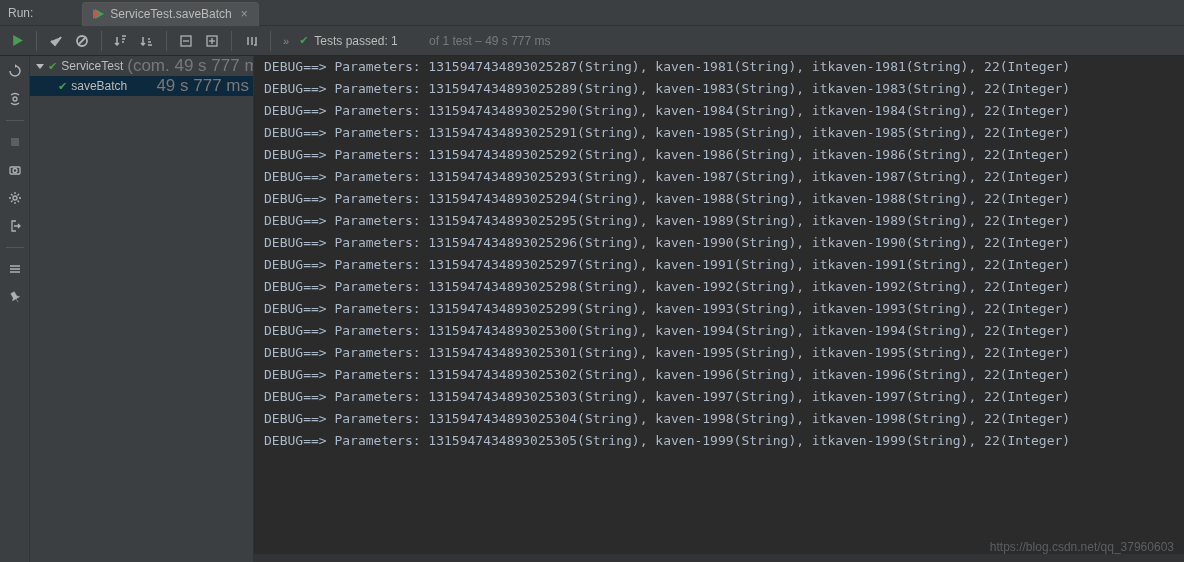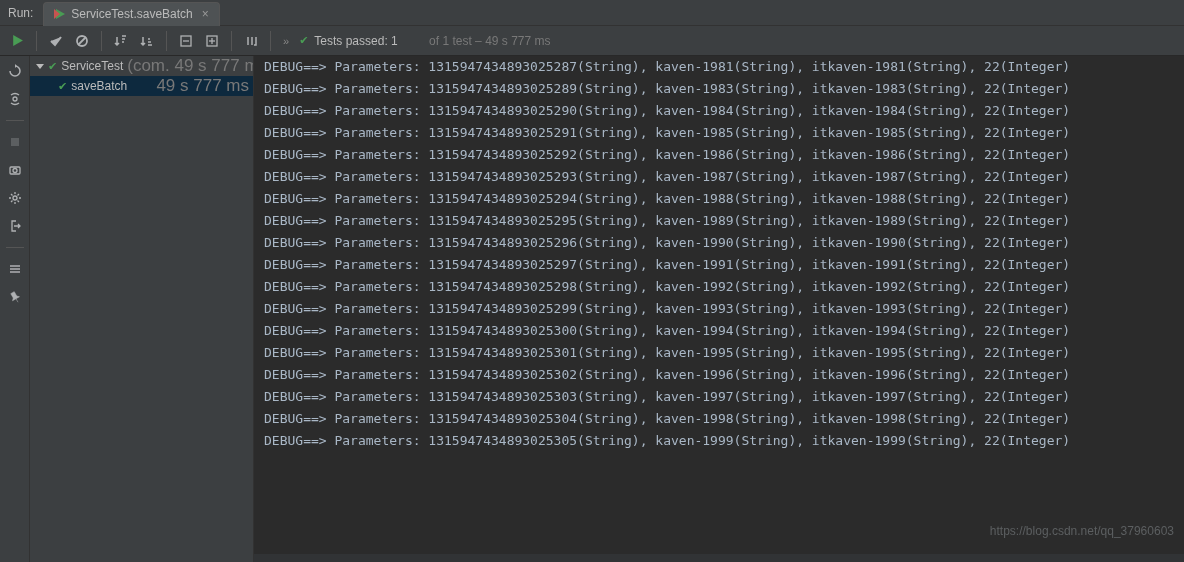--- a/index.html
+++ b/index.html
@@ -14,20 +14,21 @@
       display: flex;
       flex-direction: column;
     }
     .top-bar {
       display: flex;
       align-items: center;
       height: 26px;
       background: #3c3f41;
       border-bottom: 1px solid #323232;
       padding: 0 8px;
+      gap: 39px;
     }
     .run-label {
       color: #bbbbbb;
       font-size: 12px;
       margin-right: 10px;
     }
     .tab {
       display: flex;
       align-items: center;
       gap: 5px;
@@ -121,21 +122,21 @@
       padding: 0 10px;
       font-family: "Consolas", "Menlo", monospace;
       font-size: 13px;
       line-height: 22px;
       color: #a9b7c6;
       white-space: nowrap;
     }
     .watermark {
       position: absolute;
       right: 10px;
-      bottom: 24px;
+      bottom: 8px;
       color: #5c5f61;
       font-size: 12px;
       font-family: Arial, sans-serif;
     }
     .scrollbar-h {
       position: absolute;
       bottom: 0;
       left: 0;
       right: 0;
       height: 8px;

